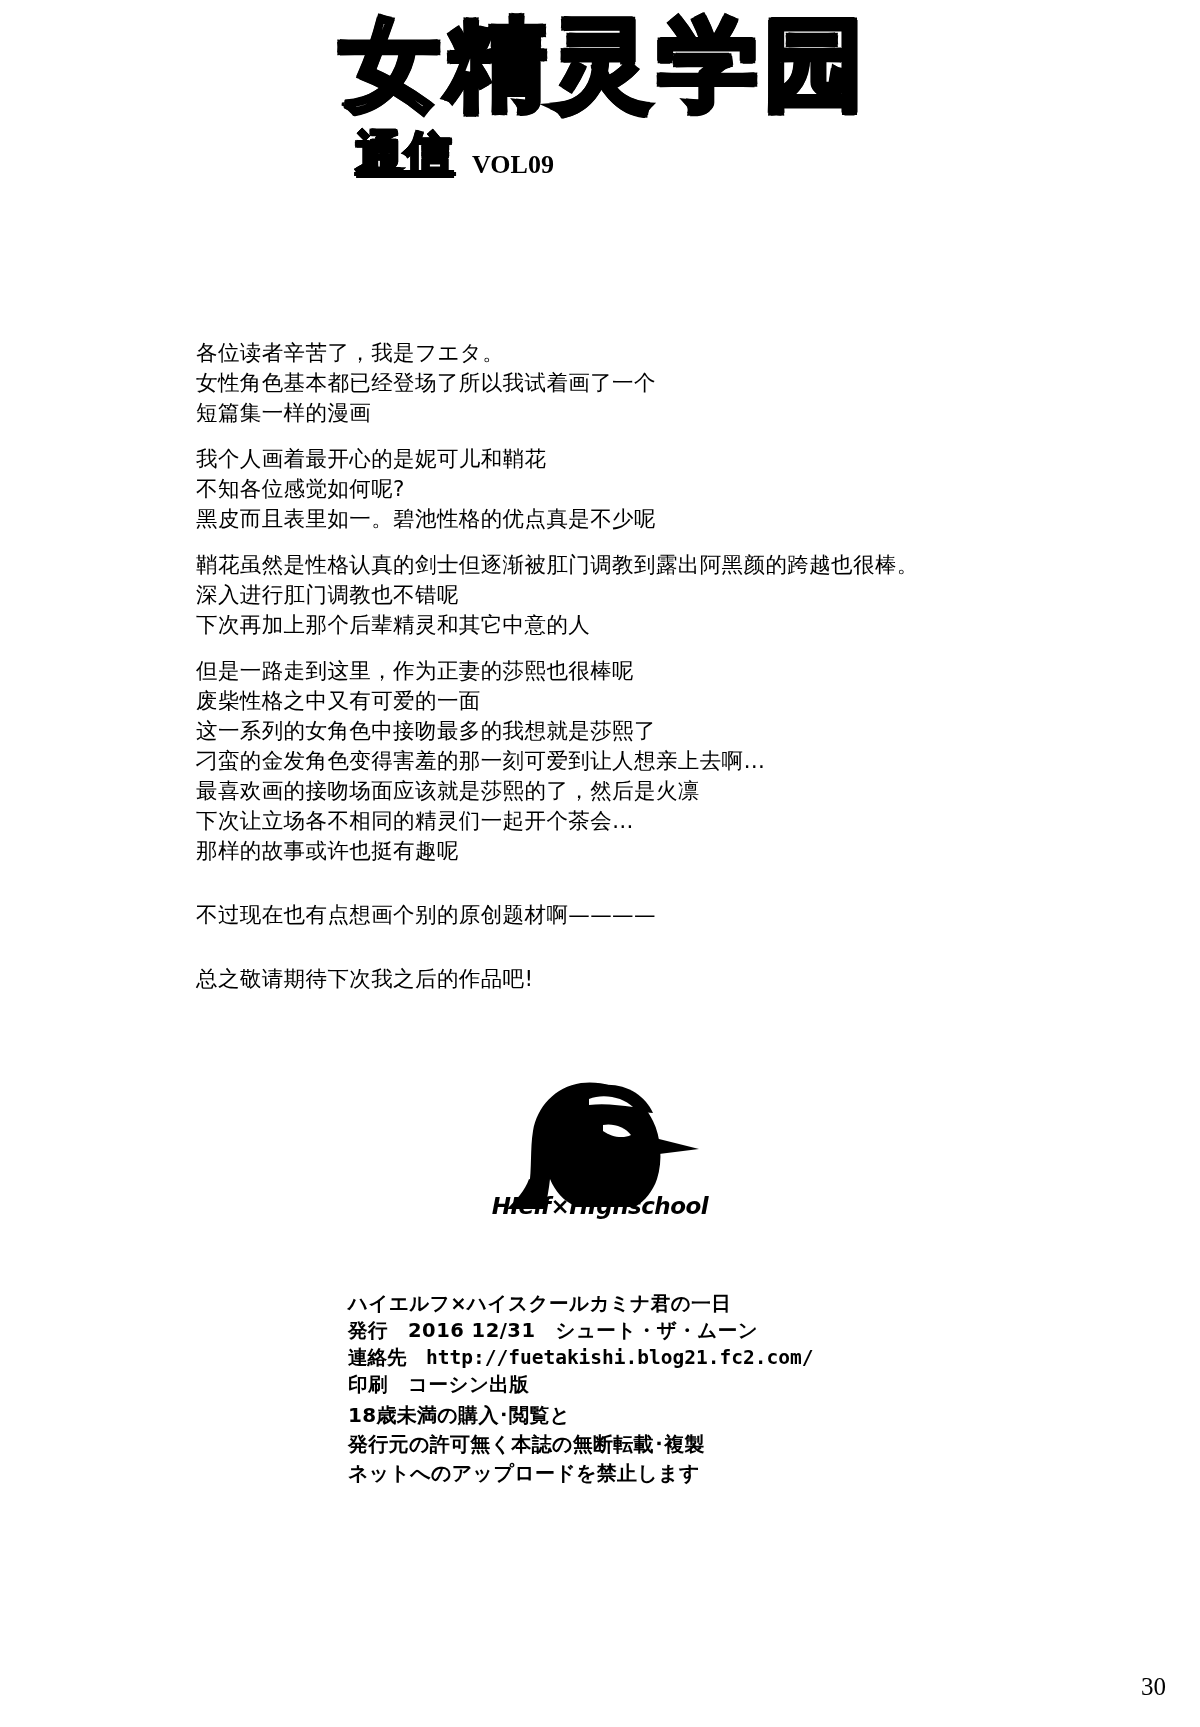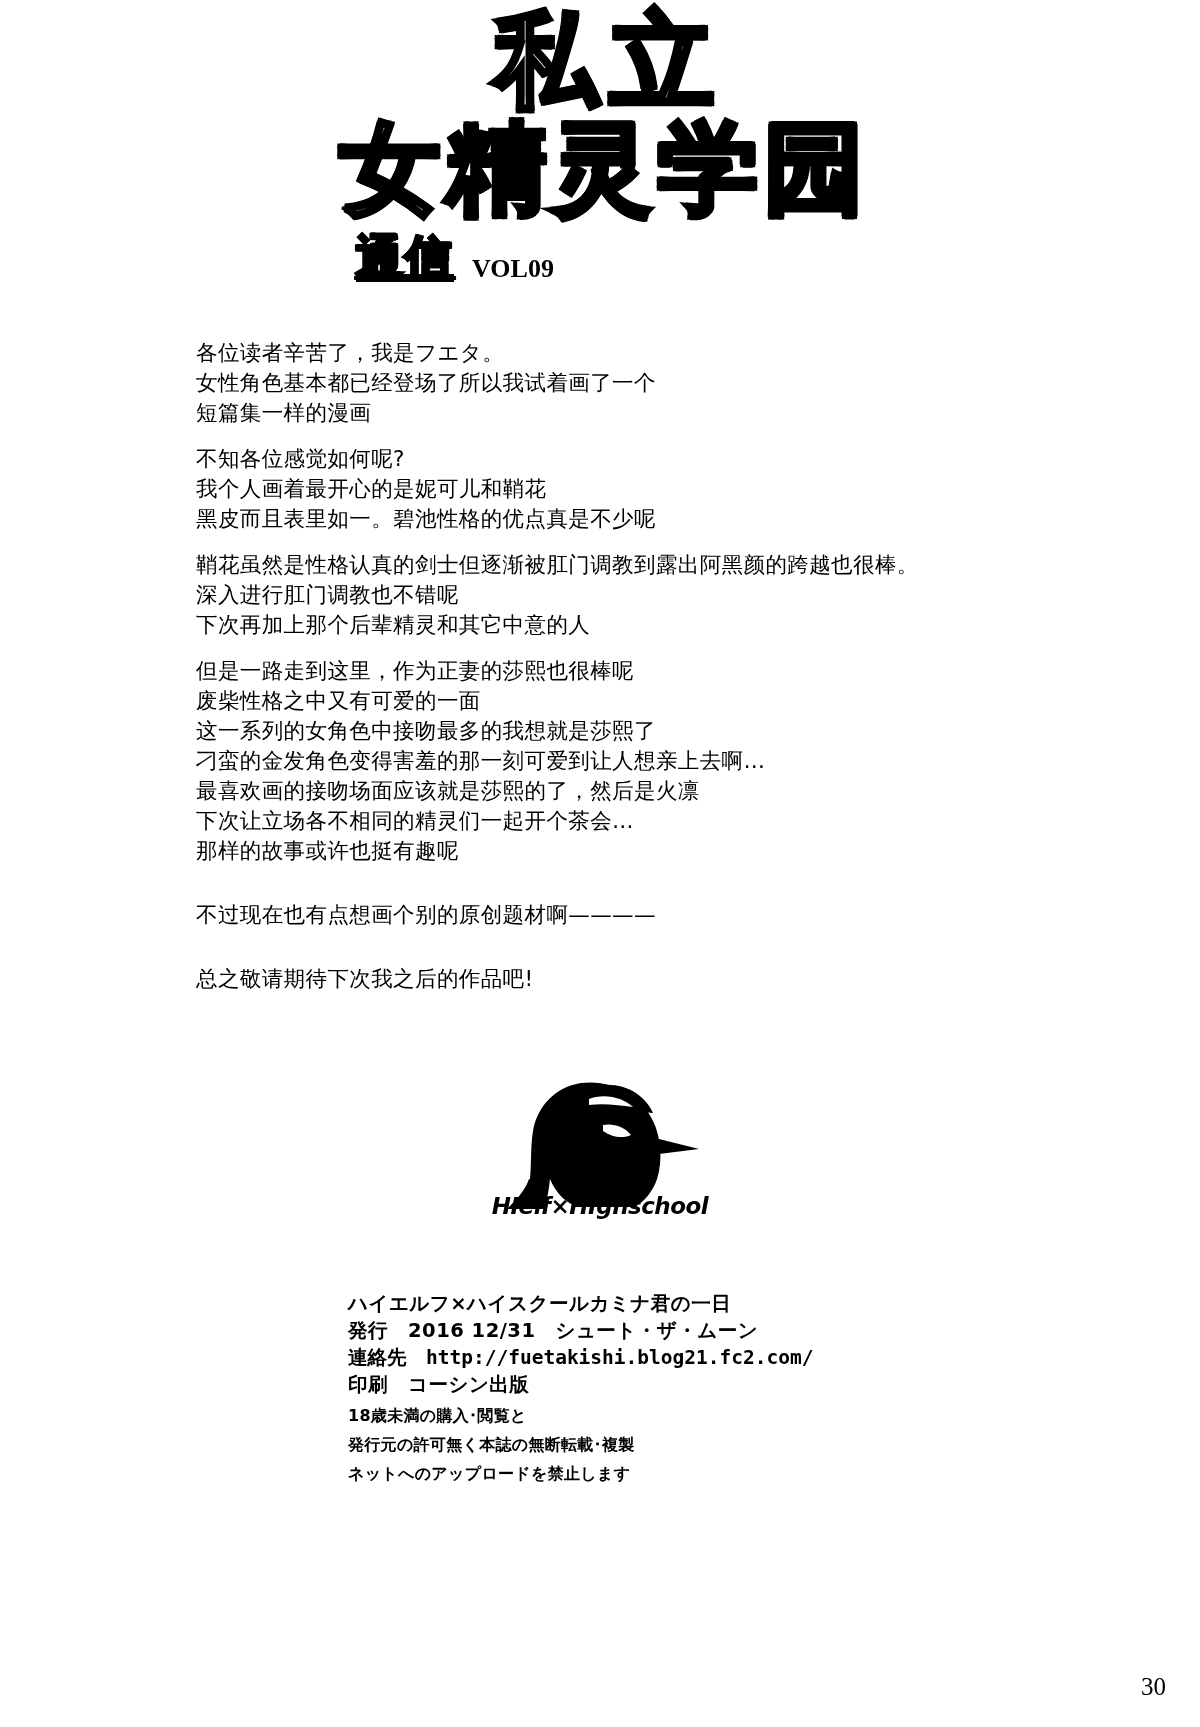--- a/index.html
+++ b/index.html
@@ -149,60 +149,59 @@
 
   .notice {
     position: absolute;
     top: 1401px;
     left: 348px;
     width: 520px;
   }
   .notice-line {
     font-family: "DejaVu Sans", sans-serif;
     font-weight: bold;
-    font-size: 16px;
+    font-size: 20px;
     line-height: 29px;
     white-space: pre;
     letter-spacing: 0.3px;
     color: #000;
   }
 
   
   .page-number {
     position: absolute;
     right: 34px;
     bottom: 26px;
     font-family: "Liberation Serif", serif;
     font-size: 25px;
     color: #000;
   }
 </style>
 </head>
 <body>
 
 <div class="title-block">
-  <div class="title-line1">私立</div>
   <div class="title-line2">女精灵学园</div>
   <div class="title-line3">
     <span class="title-sub">通信</span>
     <span class="title-vol">VOL09</span>
   </div>
 </div>
 
 <div class="afterword">
 
   <div class="para">
     <div class="line">各位读者辛苦了，我是フエタ。</div>
     <div class="line">女性角色基本都已经登场了所以我试着画了一个</div>
     <div class="line">短篇集一样的漫画</div>
   </div>
 
   <div class="para">
+    <div class="line">我个人画着最开心的是妮可儿和鞘花</div>
     <div class="line">不知各位感觉如何呢?</div>
-    <div class="line">我个人画着最开心的是妮可儿和鞘花</div>
     <div class="line">黑皮而且表里如一。碧池性格的优点真是不少呢</div>
   </div>
 
   <div class="para">
     <div class="line">鞘花虽然是性格认真的剑士但逐渐被肛门调教到露出阿黑颜的跨越也很棒。</div>
     <div class="line">深入进行肛门调教也不错呢</div>
     <div class="line">下次再加上那个后辈精灵和其它中意的人</div>
   </div>
 
   <div class="para">

